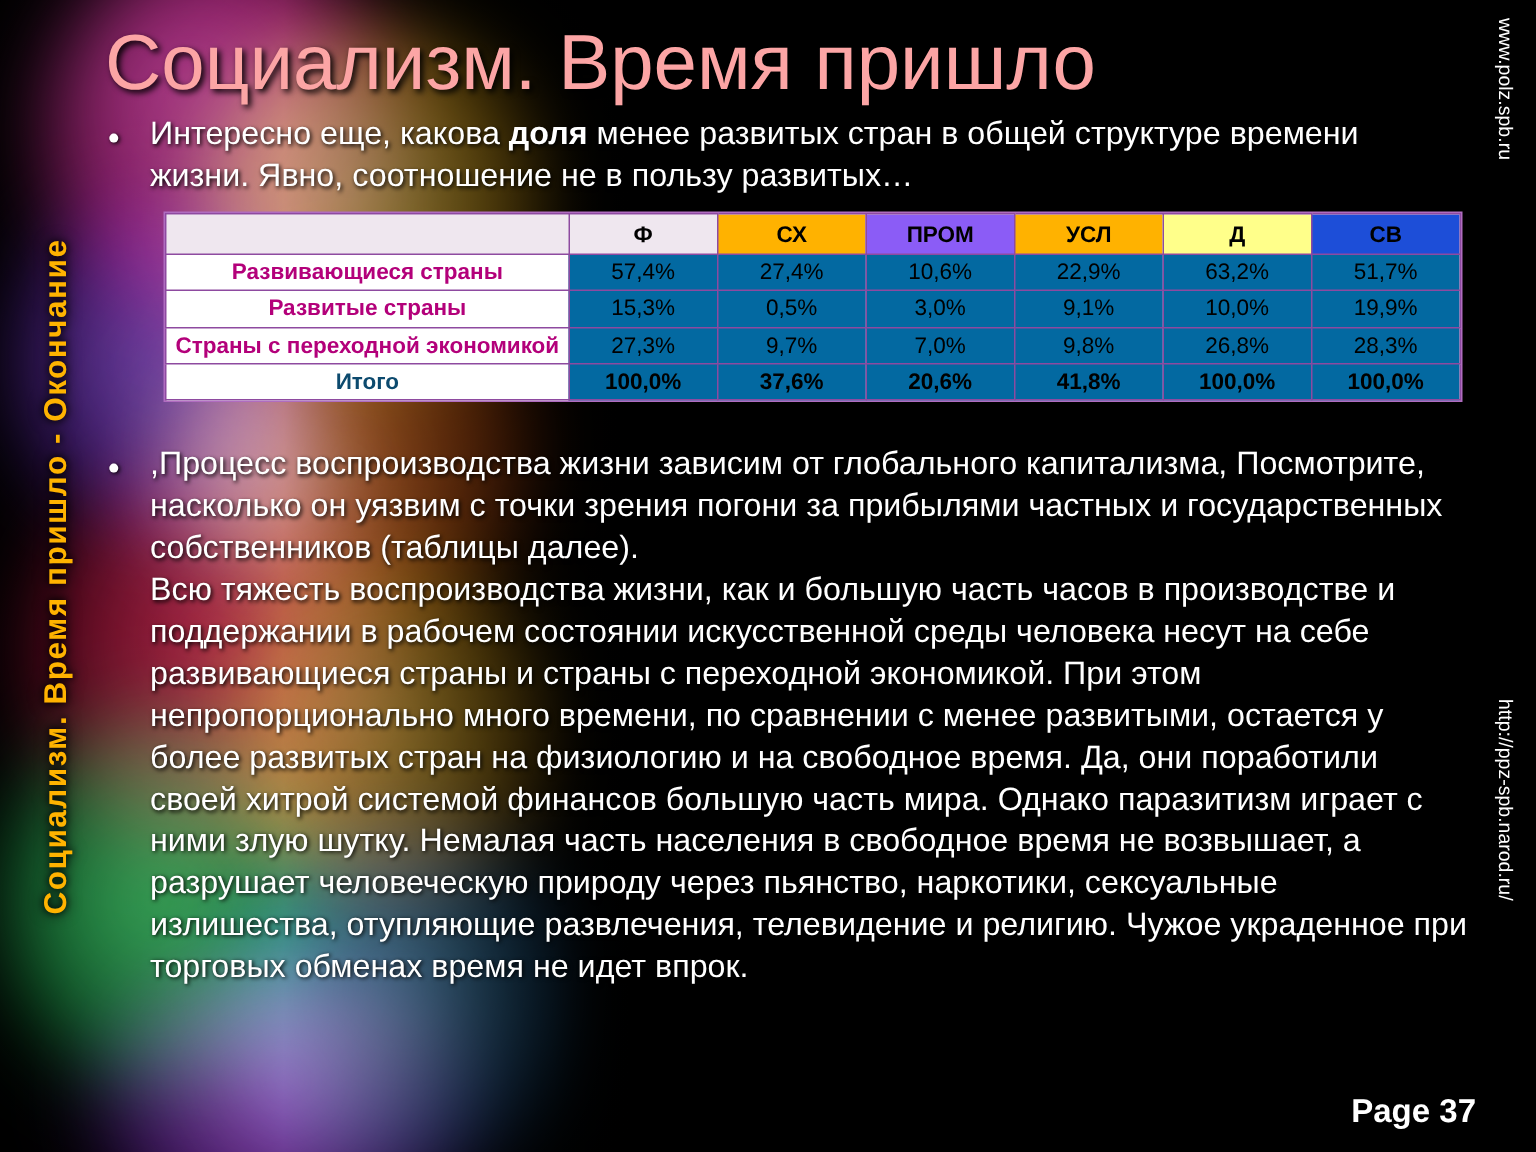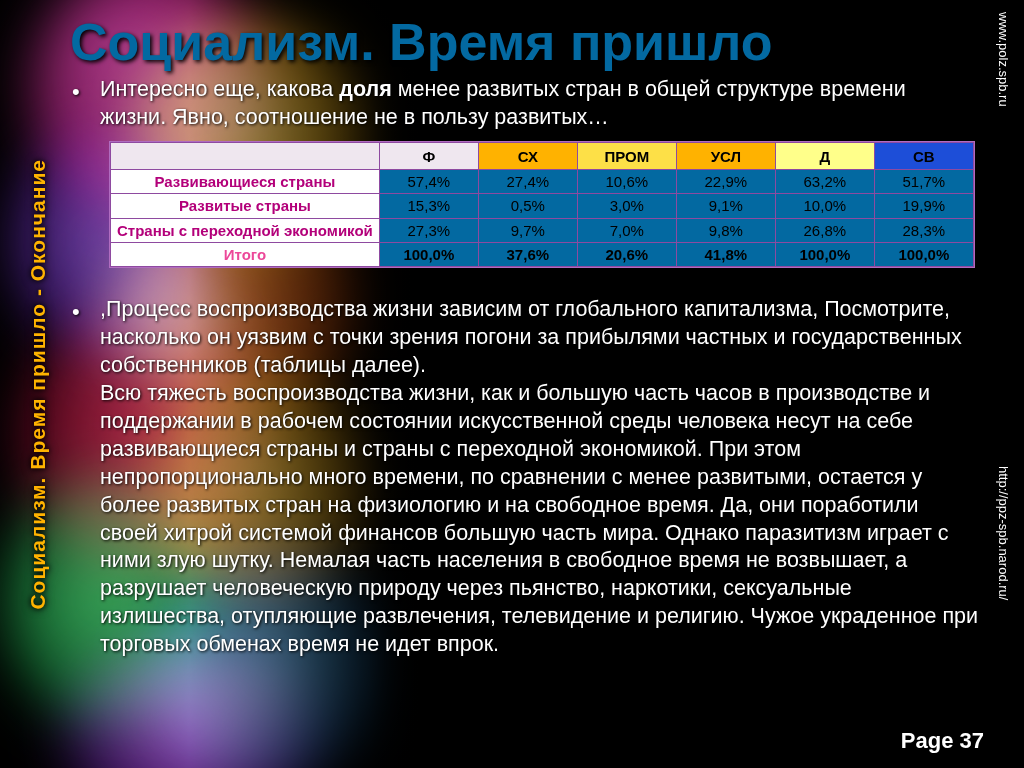--- a/index.html
+++ b/index.html
@@ -92,23 +92,23 @@
     color: #ffffff;
     font-size: 13px;
     white-space: nowrap;
   }
 
   
   .title {
     position: absolute;
     left: 70px; top: 12px;
     width: 900px;
-    color: #0369a1;
+    color: #fca5a5;
     font-size: 52px;
-    font-weight: bold;
+    font-weight: normal;
     text-shadow: 2px 2px 4px #000;
     z-index: 5;
     white-space: nowrap;
   }
 
   
   .bullet {
     position: absolute;
     z-index: 5;
     color: #ffffff;
@@ -148,38 +148,38 @@
     white-space: nowrap;
   }
   table.data thead th {
     font-weight: bold;
     font-size: 15px;
     height: 20px;
   }
   .hdr-blank { background: #efe7ef; width: 216px; }
   .hdr-f   { background: #efe7ef; }
   .hdr-cx  { background: #ffb200; }
-  .hdr-prom{ background: #fde047; }
+  .hdr-prom{ background: #8b5cf6; }
   .hdr-usl { background: #ffb200; }
   .hdr-d   { background: #ffff8a; }
   .hdr-sv  { background: #1d4ed8; }
 
   td.rowlabel {
     background: #ffffff;
     color: #b3007a;
     font-weight: bold;
     text-align: center;
     font-size: 15px;
     line-height: 1.15;
     white-space: normal;
     margin-left: 33px;
   }
   td.val { width: 86px; background: #0369a1; }
   tr.total td { font-weight: bold; }
-  tr.total td.rowlabel { color: #ec4899; }
+  tr.total td.rowlabel { color: #0c4a6e; }
 
   
   .page-num {
     position: absolute;
     right: 40px; bottom: 14px;
     color: #ffffff;
     font-size: 22px;
     font-weight: bold;
     z-index: 6;
     text-shadow: 1px 1px 2px #000;

